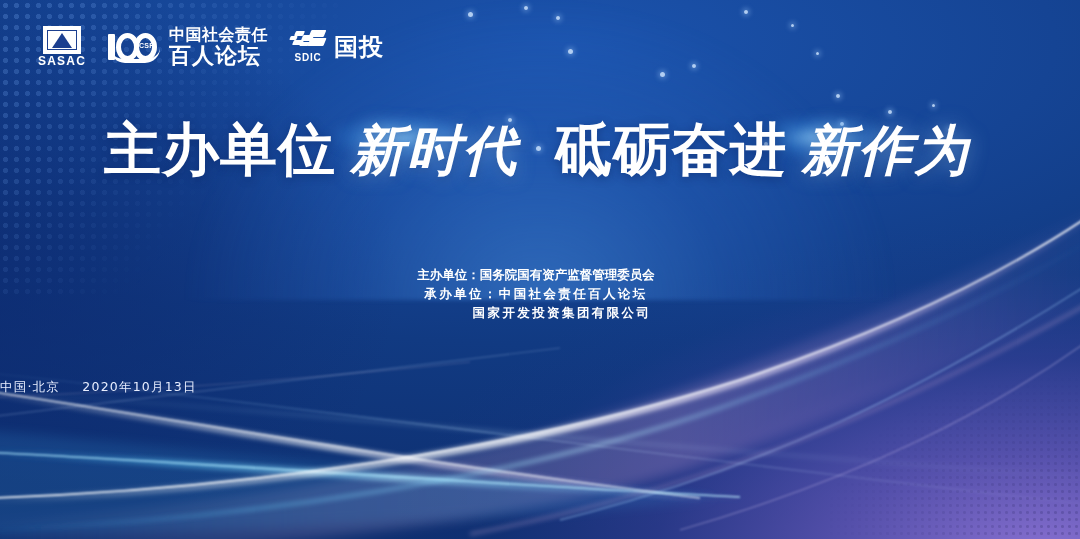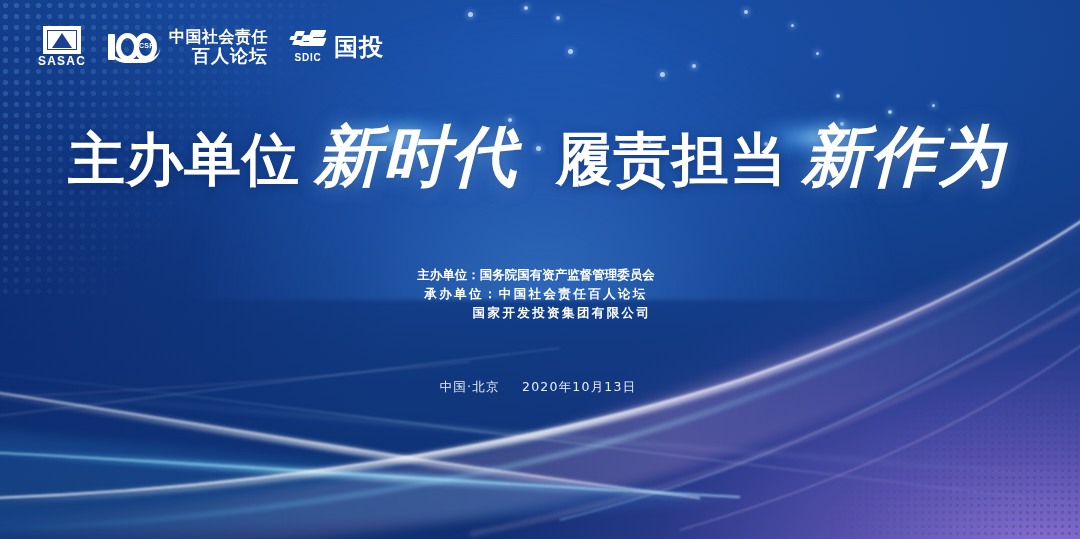--- a/index.html
+++ b/index.html
@@ -108,21 +108,21 @@
   .csr-100 .csr-text {
     position: absolute; left: 31px; top: 11px; z-index: 3;
     font-size: 7px; font-weight: 700; color: #fff; letter-spacing: .2px;
   }
   .csr-100 .swoosh {
     position: absolute; left: 2px; bottom: 0px; width: 50px; height: 11px;
     border-bottom: 4px solid #fff; border-radius: 0 0 26px 26px;
   }
   .csr-cn { color: #fff; line-height: 1; }
   .csr-cn .l1 { font-size: 16px; font-weight: 700; letter-spacing: .5px; }
-  .csr-cn .l2 { font-size: 18px; font-weight: 700; letter-spacing: 1px; margin-top: 2px; text-align: right; }
+  .csr-cn .l2 { font-size: 22px; font-weight: 700; letter-spacing: 1px; margin-top: 2px; }
 
   .logo-sdic { display: flex; align-items: center; gap: 8px; }
   .sdic-left { display: flex; flex-direction: column; align-items: center; }
   .sdic-mark { position: relative; width: 36px; height: 20px; }
   .sdic-mark em {
     position: absolute; display: block; background: #fff;
     transform: skewX(-22deg); border-radius: 1px;
   }
   .sdic-word {
     font-size: 10px; font-weight: 700; letter-spacing: .8px; color: #fff; margin-top: 2px;
@@ -134,21 +134,21 @@
     text-align: center; white-space: nowrap;
     color: #ffffff;
   }
   .headline .seg {
     display: inline-block; vertical-align: baseline;
     font-size: 57px; font-weight: 700; letter-spacing: 1px;
     font-family: "DejaVu Serif", "Liberation Serif", serif;
     text-shadow: 0 2px 10px rgba(8,30,90,0.45);
   }
   .headline .accent {
-    font-size: 66px; font-style: italic; letter-spacing: 2px;
+    font-size: 54px; font-style: italic; letter-spacing: 2px;
     font-family: "Liberation Serif", "DejaVu Serif", serif;
     text-shadow: 0 0 18px rgba(150,205,255,0.55), 0 2px 8px rgba(8,30,90,0.4);
     margin: 0 6px 0 10px;
   }
   .headline .gap { display: inline-block; width: 22px; }
 
   .headline-glow-a, .headline-glow-b {
     position: absolute; width: 210px; height: 54px; pointer-events: none;
     background: radial-gradient(50% 60% at 50% 62%, rgba(150,215,255,0.75) 0%, rgba(70,160,240,0.34) 36%, rgba(0,0,0,0) 72%);
     filter: blur(4px);
@@ -168,21 +168,21 @@
     position: absolute; left: 0; right: 8px; top: 265px;
     text-align: center; color: #ffffff;
     font-size: 12.5px; font-weight: 700; line-height: 19px;
     font-family: "DejaVu Sans", "Liberation Sans", sans-serif;
   }
   .orgs .r2 { letter-spacing: 2.4px; }
   .orgs .r3 { letter-spacing: 2.4px; padding-left: 52px; }
 
   .place {
     position: absolute; left: 0; right: 4px; top: 379px;
-    text-align: center; color: #e8eeff;
+    text-align: left; color: #e8eeff;
     font-size: 12.5px; letter-spacing: 1.2px;
     font-family: "DejaVu Sans", "Liberation Sans", sans-serif;
   }
   .place .sp { display: inline-block; width: 12px; }
 </style>
 </head>
 <body>
 
 <div class="stage">
 
@@ -320,21 +320,21 @@
     </div>
   </div>
 
   <div class="headline-glow-a"></div>
   <div class="headline-glow-b"></div>
 
   <div class="headline">
     <span class="seg">主办单位</span>
     <span class="seg accent">新时代</span>
     <span class="gap"></span>
-    <span class="seg">履责担当</span>
+    <span class="seg">砥砺奋进</span>
     <span class="seg accent">新作为</span>
   </div>
 
 
   <div class="orgs">
     <div class="r1">
       <span>主办单位：</span><span>国务院国有资产监督管理委员会</span>
     </div>
     <div class="r2">
       <span>承办单位：</span><span>中国社会责任百人论坛</span>

